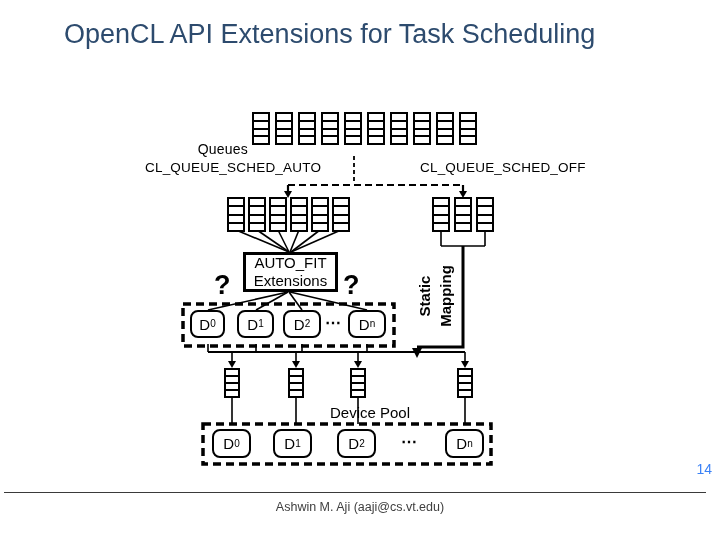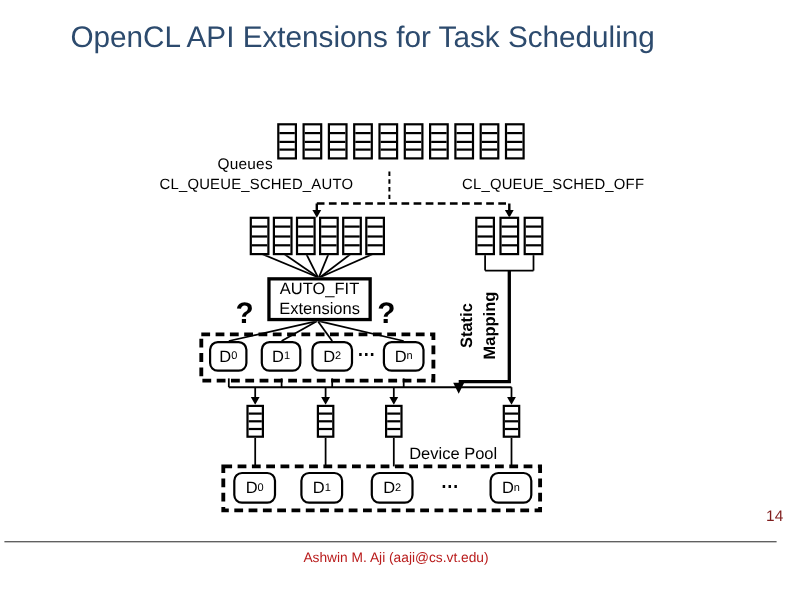--- a/index.html
+++ b/index.html
@@ -40,25 +40,25 @@
   .dots{position:absolute;font-weight:700;font-size:16px;display:flex;align-items:center;justify-content:center;}
 
   .stack{position:absolute;width:12px;height:26px;border:2px solid #000;background:#fff;
          display:flex;flex-direction:column;}
   .stack>i{flex:1;border-bottom:2px solid #000;display:block;}
   .stack>i:last-child{border-bottom:none;}
 
   #static-mapping{left:376px;top:274px;width:120px;height:44px;transform:rotate(-90deg);
                   font-size:15px;font-weight:700;line-height:21px;text-align:center;}
 
-  #device-pool-label{left:330px;top:404px;width:122px;text-align:right;font-size:15px;}
+  #device-pool-label{left:330px;top:404px;width:122px;font-size:15px;}
 
   #footer-line{left:4px;top:492px;width:702px;height:0;border-top:1.4px solid #3a3a3a;}
-  #footer-text{left:0;top:500px;width:720px;text-align:center;font-size:12.5px;color:#b91c1c;}
-  #page-number{left:640px;top:461px;width:72px;text-align:right;font-size:14px;color:#7f1d1d;}
+  #footer-text{left:0;top:500px;width:720px;text-align:center;font-size:12.5px;color:#404040;}
+  #page-number{left:640px;top:461px;width:72px;text-align:right;font-size:14px;color:#3b82f6;}
 
   #lines-svg{left:0;top:0;pointer-events:none;}
 </style>
 </head>
 <body>
 
 <div id="slide">
 
   <svg id="lines-svg" class="abs" width="720" height="540" viewBox="0 0 720 540">
     <g stroke="#000" fill="none">

